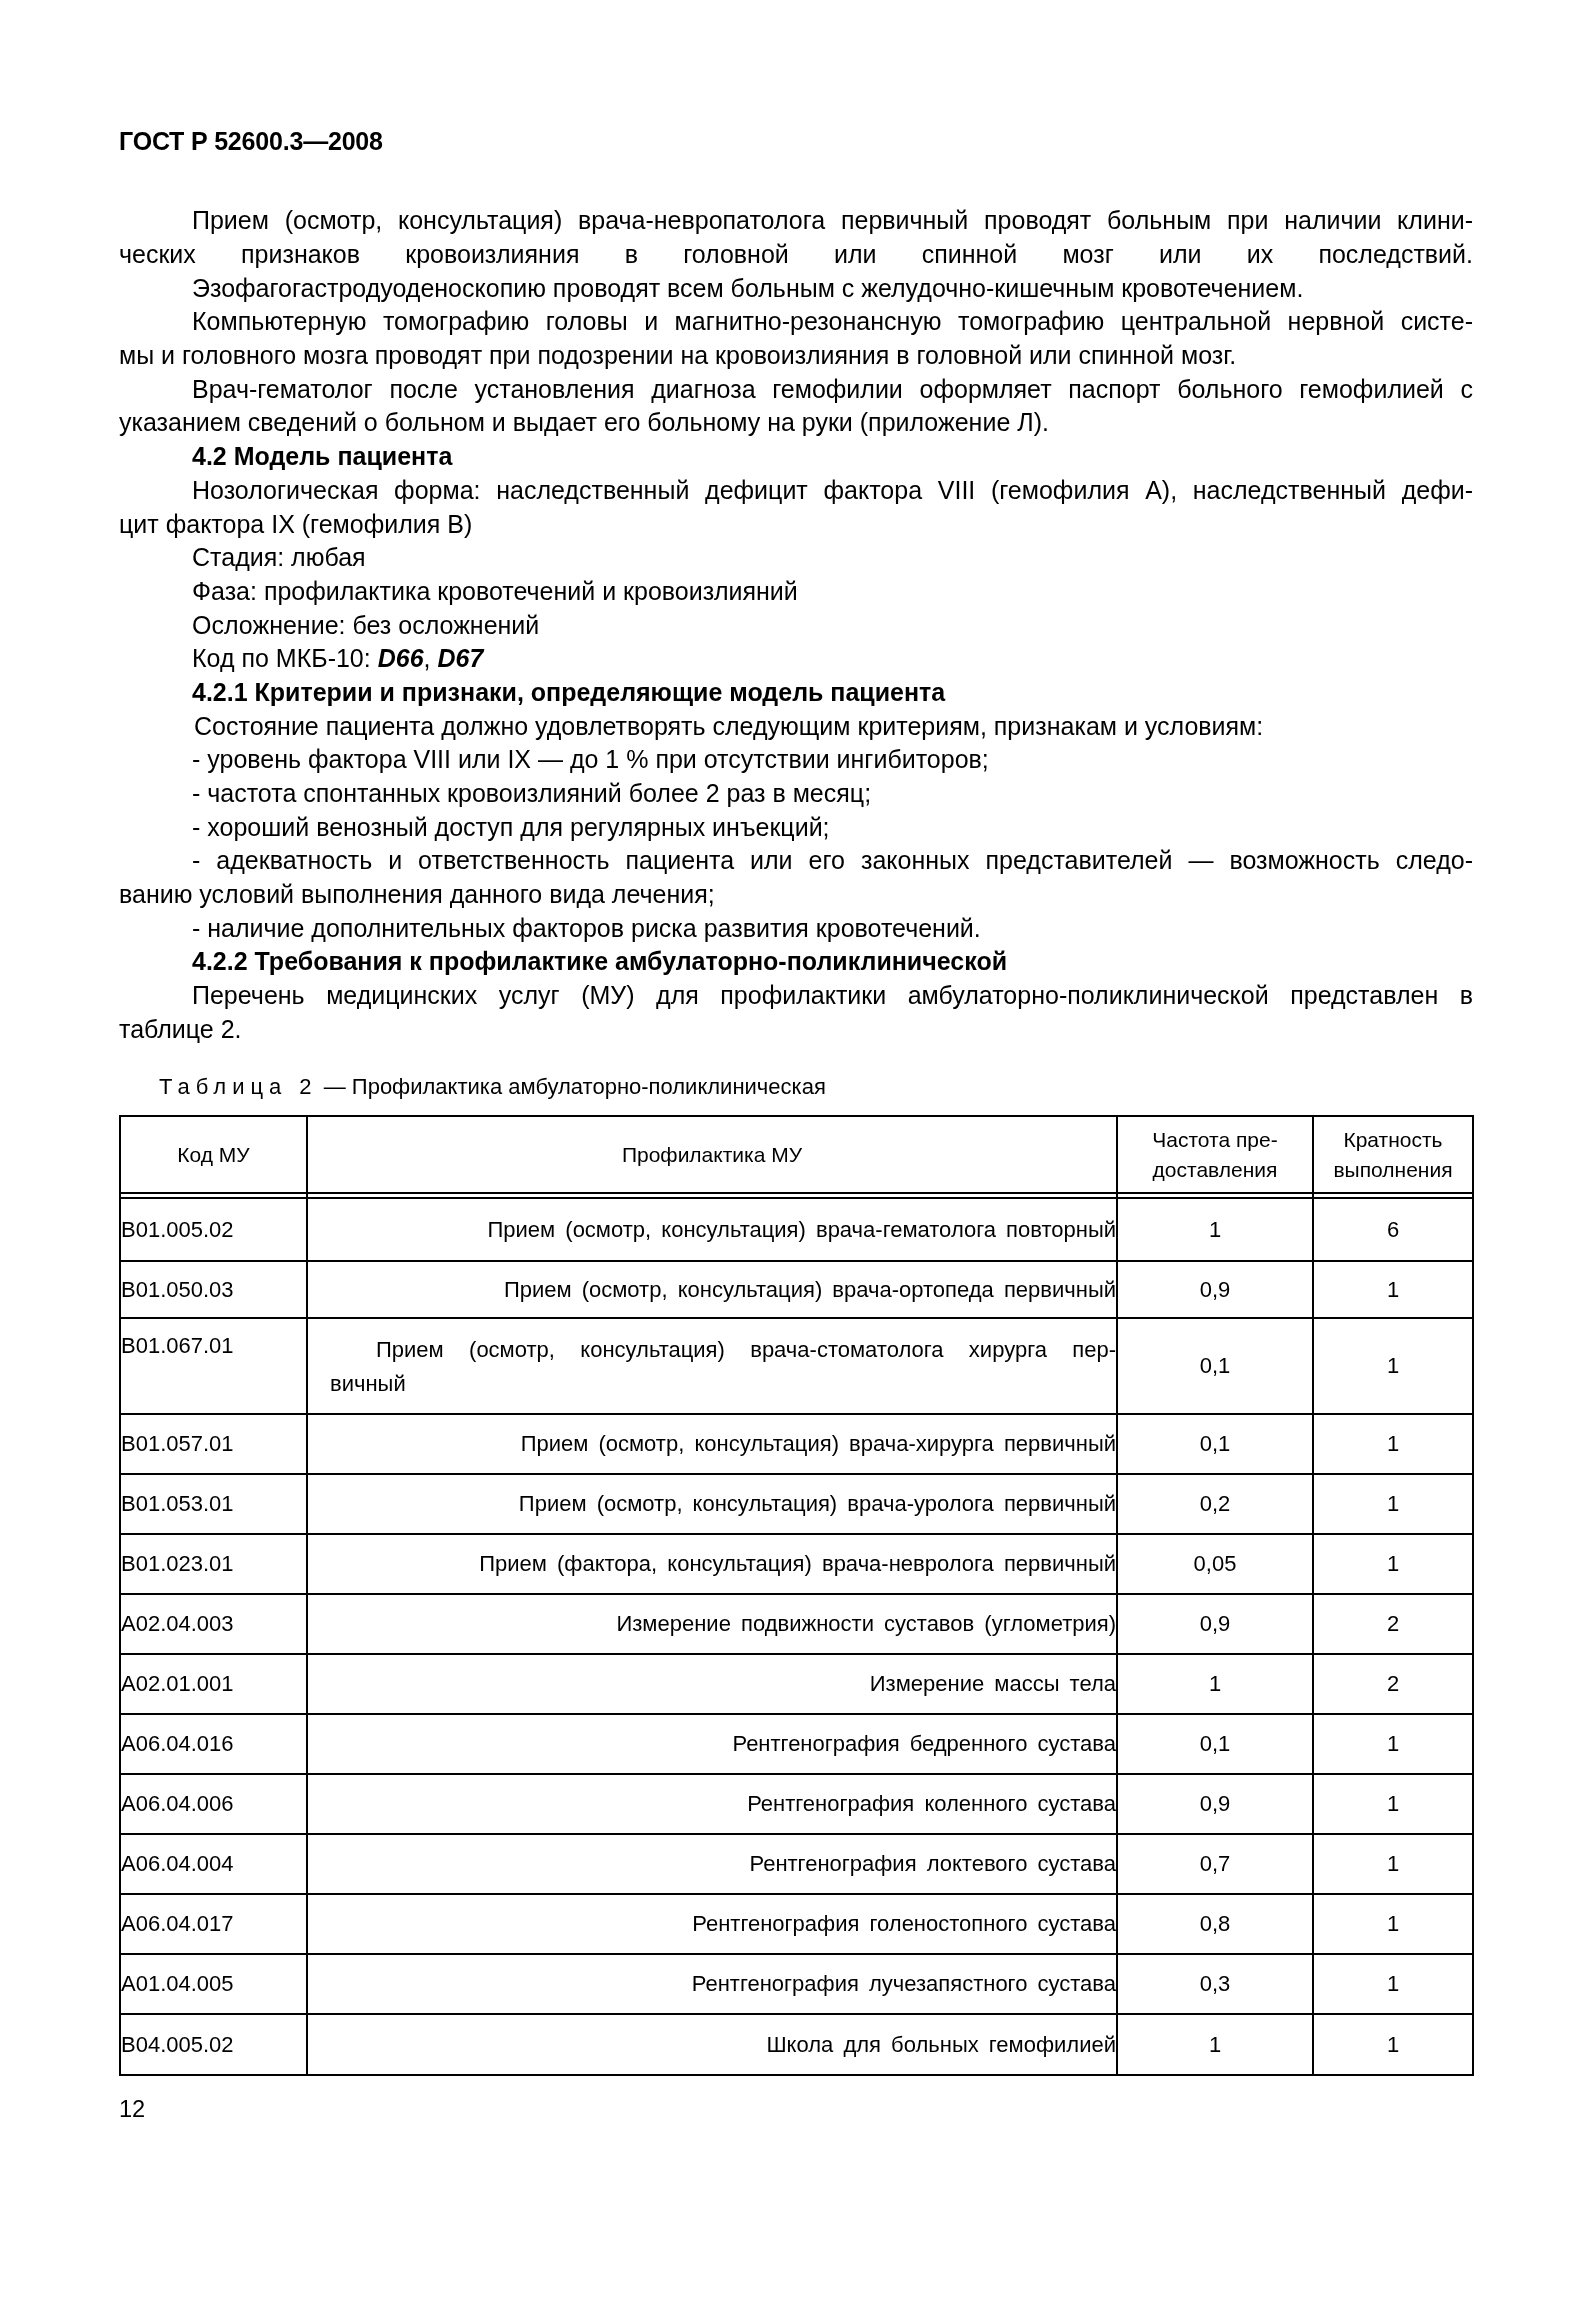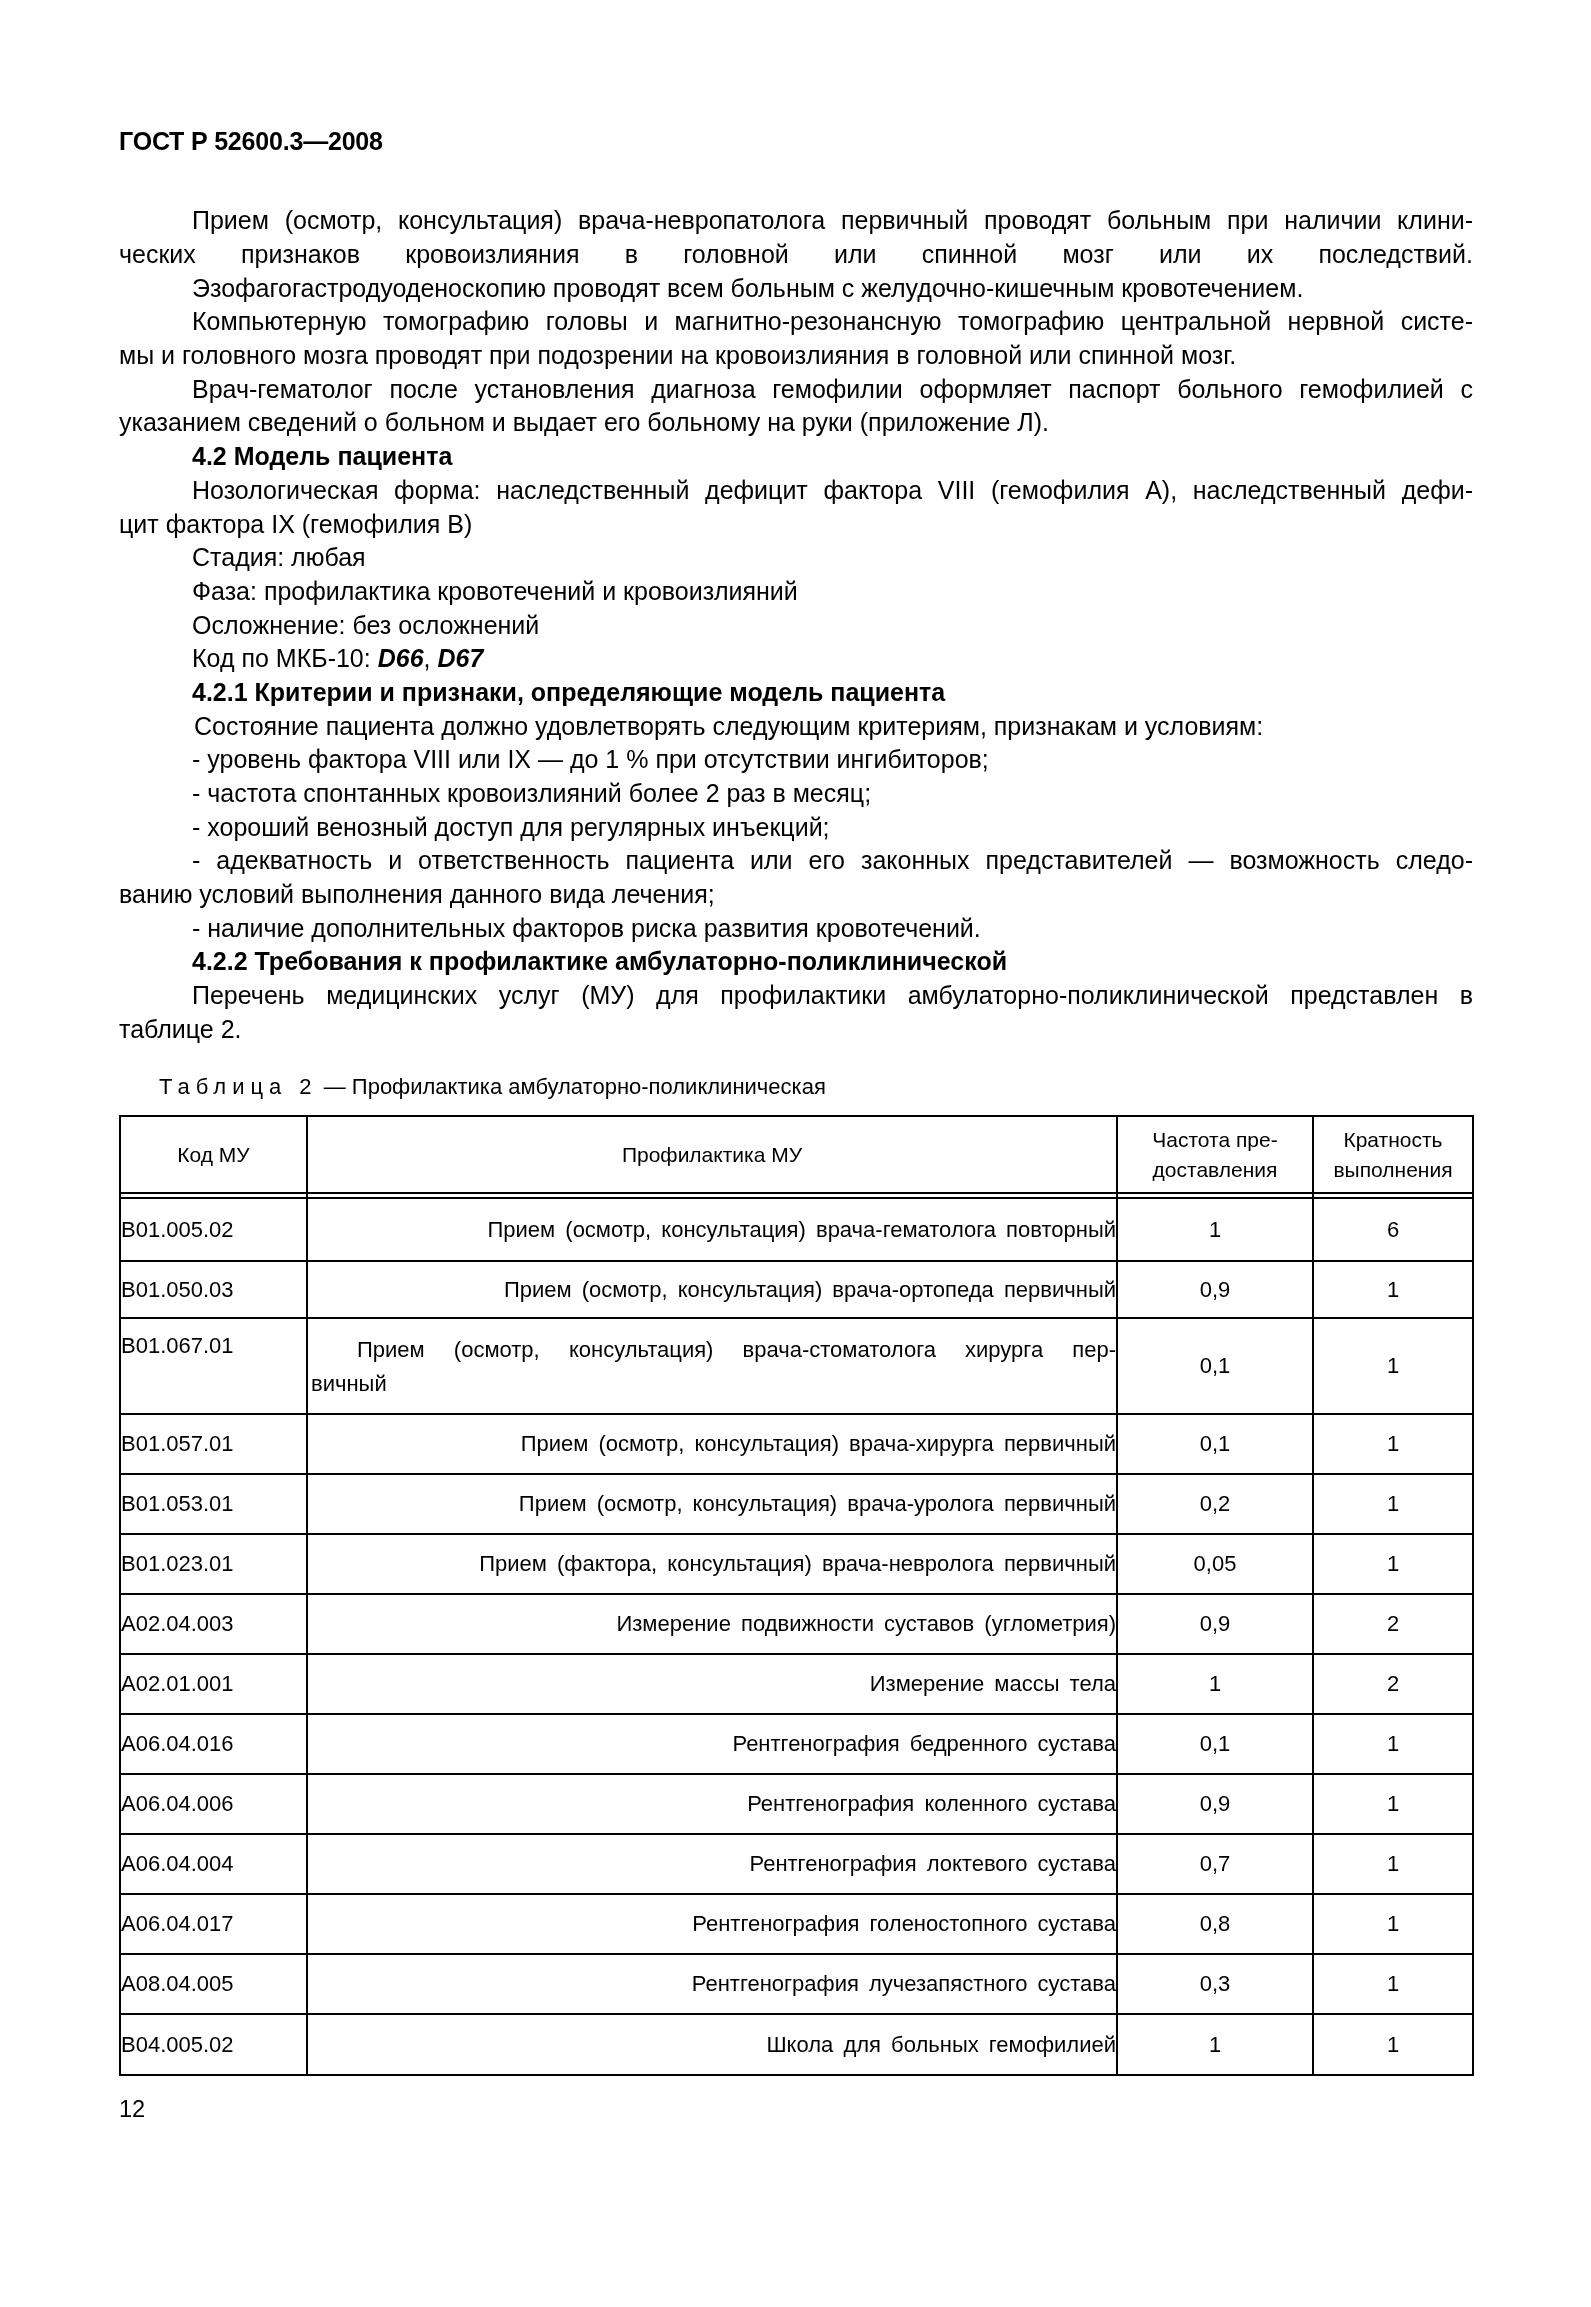--- a/index.html
+++ b/index.html
@@ -15,21 +15,21 @@
   .caption { position:absolute; left:119px; top:1072px; font-size:22px; line-height:30px; white-space:nowrap;margin-left:40px; }
   .caption .spaced { letter-spacing:6px; }
   table.t2 { position:absolute; left:119px; top:1115px; border-collapse:collapse; table-layout:fixed; width:1353px;
              font-size:22px; }
   table.t2 td, table.t2 th { border:2px solid #000; padding:0; font-weight:normal; }
   table.t2 th { height:75px; font-size:21px; line-height:30px; text-align:center; vertical-align:middle; }
   table.t2 tr.sep td { height:3.4px; border-top:1.3px solid #000; border-bottom:1.3px solid #000; padding:0; }
   table.t2 td { vertical-align:middle; }
   td.code { padding-left:17.5px; text-align:left; }
   td.name { padding-left:59px; padding-right:13.5px; text-align:right; word-spacing:4px; }
-  td.name.wrap { line-height:34px; padding-left:3px; text-indent:46px; text-align:justify; vertical-align:top; padding-top:13.5px; }
+  td.name.wrap { line-height:34px; padding-left:22px; text-indent:46px; text-align:justify; vertical-align:top; padding-top:13.5px; }
   td.num { text-align:center; }
   td.bottomnum { vertical-align:bottom; padding-bottom:16px; }
   .page-number { position:absolute; left:119px; top:2096px; font-size:23.6px; }
 </style>
 </head>
 <body>
 
 <div class="doc-header">ГОСТ Р 52600.3—2008</div>
 
 <div>
@@ -153,21 +153,21 @@
       <td class="num">0,7</td>
       <td class="num">1</td>
     </tr>
     <tr style="height:60px">
       <td class="code">A06.04.017</td>
       <td class="name">Рентгенография голеностопного сустава</td>
       <td class="num">0,8</td>
       <td class="num">1</td>
     </tr>
     <tr style="height:60px">
-      <td class="code">A08.04.005</td>
+      <td class="code">A01.04.005</td>
       <td class="name">Рентгенография лучезапястного сустава</td>
       <td class="num">0,3</td>
       <td class="num">1</td>
     </tr>
     <tr style="height:61px">
       <td class="code">B04.005.02</td>
       <td class="name">Школа для больных гемофилией</td>
       <td class="num">1</td>
       <td class="num">1</td>
     </tr>

